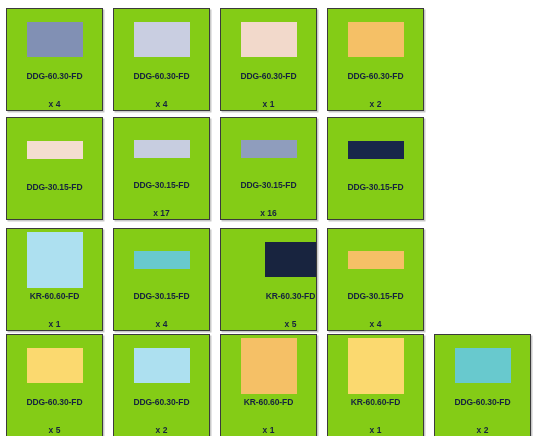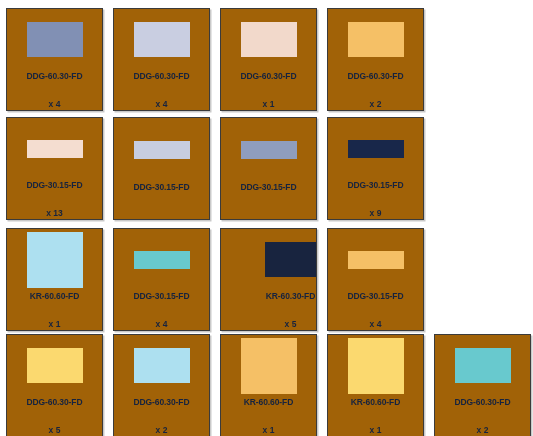--- a/index.html
+++ b/index.html
@@ -17,21 +17,21 @@
     position: relative;
     width: 533px;
     height: 436px;
   }
   .card {
     position: absolute;
     width: 97px;
     height: 103px;
     box-sizing: border-box;
     border: 1px solid #3b3b3b;
-    background: #a16207;
+    background: #84cc16;
     box-shadow: 1.5px 1.5px 0 0 #c9c9c9;
     display: flex;
     flex-direction: column;
     align-items: center;
   }
   .swatch-area {
     width: 100%;
     height: 64px;
     display: flex;
     align-items: center;
@@ -103,46 +103,46 @@
         <div class="label-code">DDG-60.30-FD</div>
         <div class="label-qty">x 2</div>
       </div>
     </div>
     <div class="card" style="left: 6px; top: 117px;">
       <div class="swatch-area">
         <div class="swatch shape-bar" style="background: rgb(244, 221, 208);"></div>
       </div>
       <div class="labels">
         <div class="label-code">DDG-30.15-FD</div>
-        <div class="label-qty">x 13</div>
       </div>
     </div>
     <div class="card" style="left: 113px; top: 117px;">
       <div class="swatch-area">
         <div class="swatch shape-bar" style="background: rgb(199, 205, 224);"></div>
       </div>
       <div class="labels">
         <div class="label-code">DDG-30.15-FD</div>
+        <div class="label-qty">x 17</div>
       </div>
     </div>
     <div class="card" style="left: 220px; top: 117px;">
       <div class="swatch-area">
         <div class="swatch shape-bar" style="background: rgb(143, 157, 189);"></div>
       </div>
       <div class="labels">
         <div class="label-code">DDG-30.15-FD</div>
+        <div class="label-qty">x 16</div>
       </div>
     </div>
     <div class="card" style="left: 327px; top: 117px;">
       <div class="swatch-area">
         <div class="swatch shape-bar" style="background: rgb(24, 39, 74);"></div>
       </div>
       <div class="labels">
         <div class="label-code">DDG-30.15-FD</div>
-        <div class="label-qty">x 9</div>
       </div>
     </div>
     <div class="card tall" style="left: 6px; top: 228px;">
       <div class="swatch-area">
         <div class="swatch shape-sq" style="background: rgb(173, 224, 240);"></div>
       </div>
       <div class="labels">
         <div class="label-code">KR-60.60-FD</div>
         <div class="label-qty">x 1</div>
       </div>

